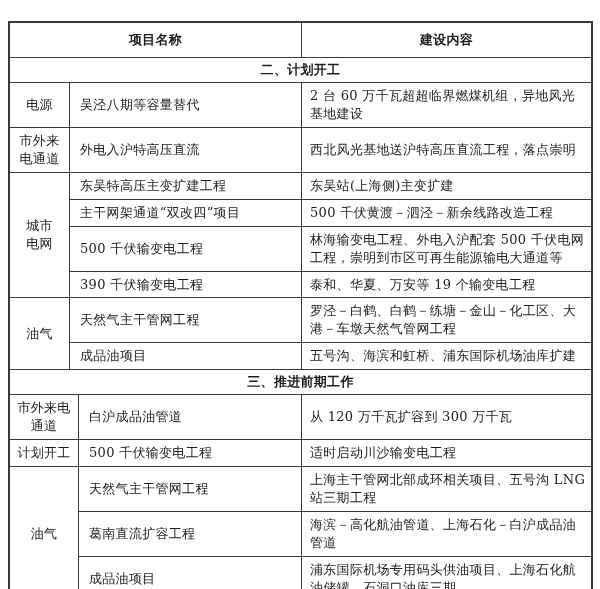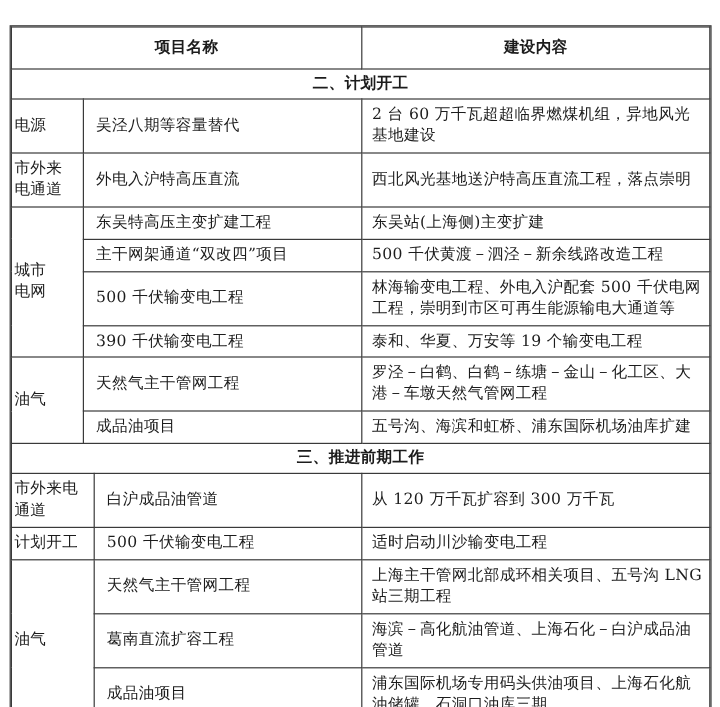--- a/index.html
+++ b/index.html
@@ -36,20 +36,21 @@
     text-align: center;
     height: 26px;
   }
   tr.section-row td {
     font-weight: bold;
     text-align: center;
     height: 20px;
     padding: 2px 4px;
   }
   td.cat {
+    text-align: center;
     white-space: pre-line;
     padding: 4px 2px;
     margin-left: 11px;
   }
   td.proj {
     padding-left: 10px;
     padding-right: 4px;
     margin-top: 42px;
   }
   td.cont {

